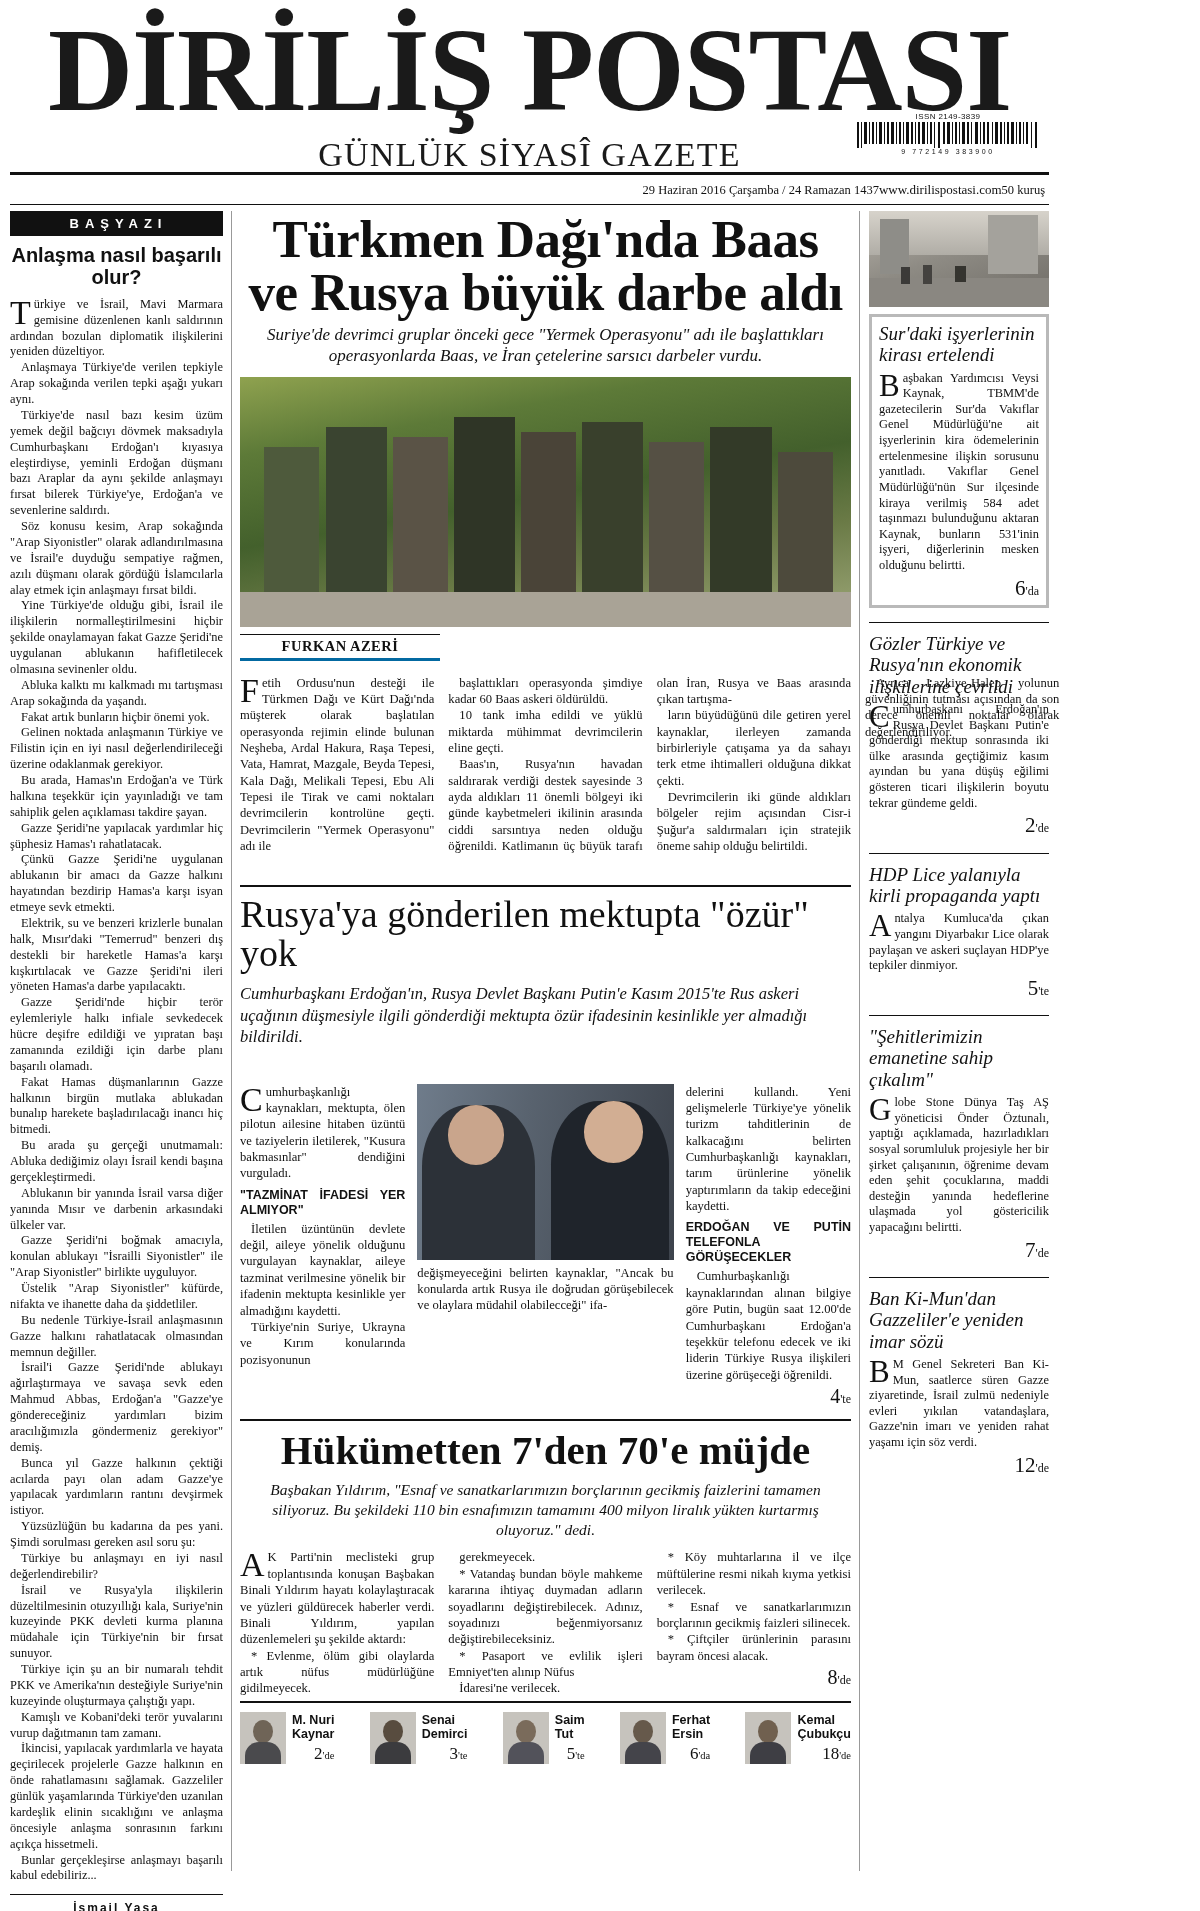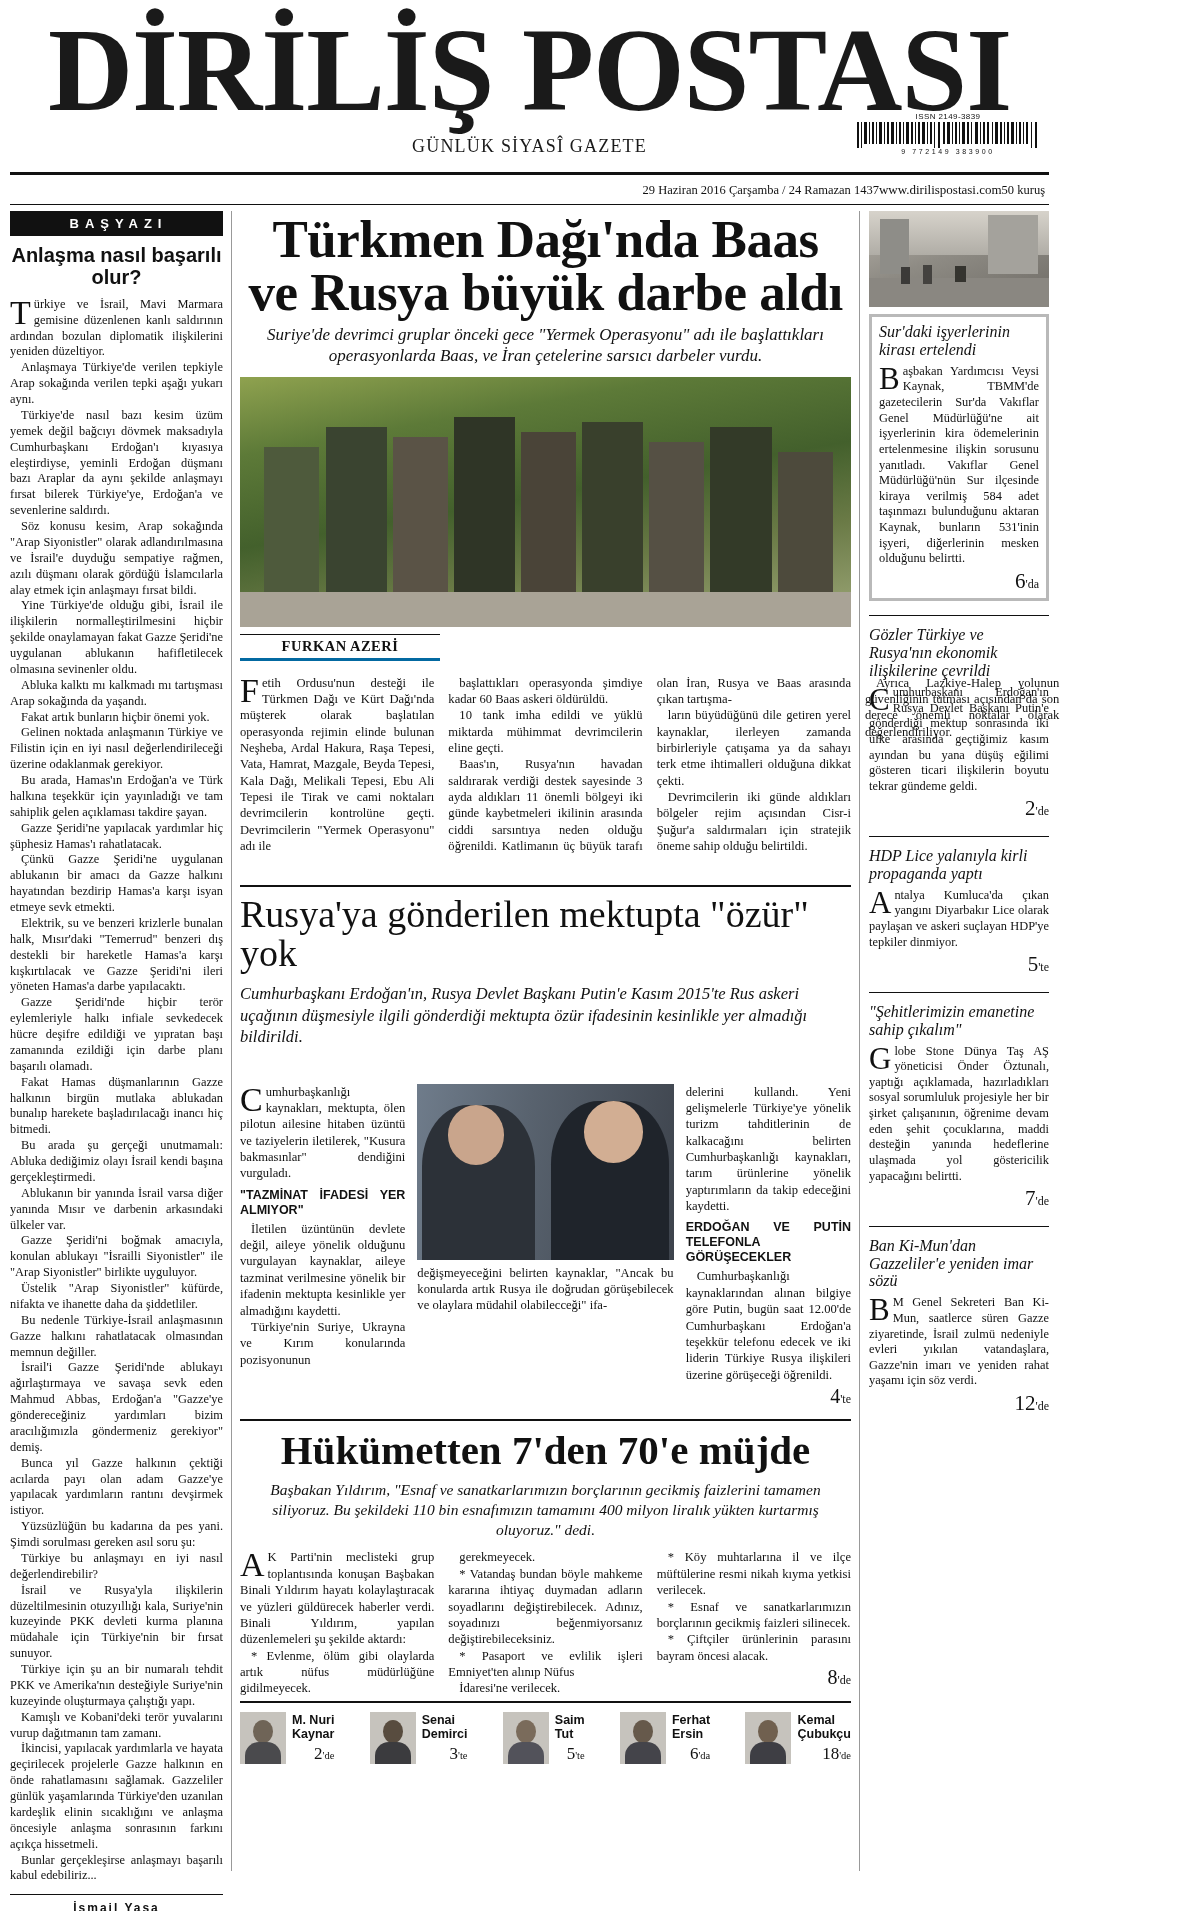--- a/index.html
+++ b/index.html
@@ -22,21 +22,21 @@
     font-size: 118px;
     letter-spacing: -1px;
     line-height: 1;
     text-align: center;
     padding-top: 12px;
     color: #1a1a1a;
     white-space: nowrap;
   }
   .masthead-sub {
     text-align: center;
-    font-size: 18px;
+    font-size: 34px;
     letter-spacing: 1.2px;
     margin-top: 6px;
     color: #1a1a1a;
   }
   .isbn-block {
     position: absolute; right: 8px; top: 112px;
     width: 186px; text-align: center;
   }
   .isbn-text { font-size: 8px; letter-spacing: .4px; margin-bottom: 1px; font-family: "Liberation Sans", sans-serif;}
   .barcode { height: 26px; width: 186px; display: block; }
@@ -172,21 +172,21 @@
   .colpage i { font-size: 10.5px; font-style: normal; }
 
   
   .side-item { margin-bottom: 14px; }
   .side-photo {
     width: 100%; height: 96px; overflow: hidden; position: relative;
     background: linear-gradient(160deg,#b9b4ab 0%,#8e8b84 45%,#6d6a64 100%);
     margin-bottom: 7px;
   }
   .side-title {
-    font-style: italic; font-size: 16px; line-height: 1.12;
+    font-style: italic; font-size: 19px; line-height: 1.12;
     margin-bottom: 5px;
   }
   .side-body { font-size: 12.4px; line-height: 1.26; text-align: justify; }
   .side-body p { margin: 0; }
   .boxed { border: 3px solid #b9b9b9; padding: 6px 7px 4px 7px; margin-bottom: 14px; }
   .side-ref { font-size: 21px; text-align: right; display: block; margin-top: 1px; }
   .side-ref i { font-size: 12px; font-style: normal; }
   .sc::first-letter { float: left; font-size: 31px; line-height: 25px; padding: 2px 3px 0 0; }
   .side-div { border-top: 1px solid #111; margin: 0 0 10px 0; }
 </style>

